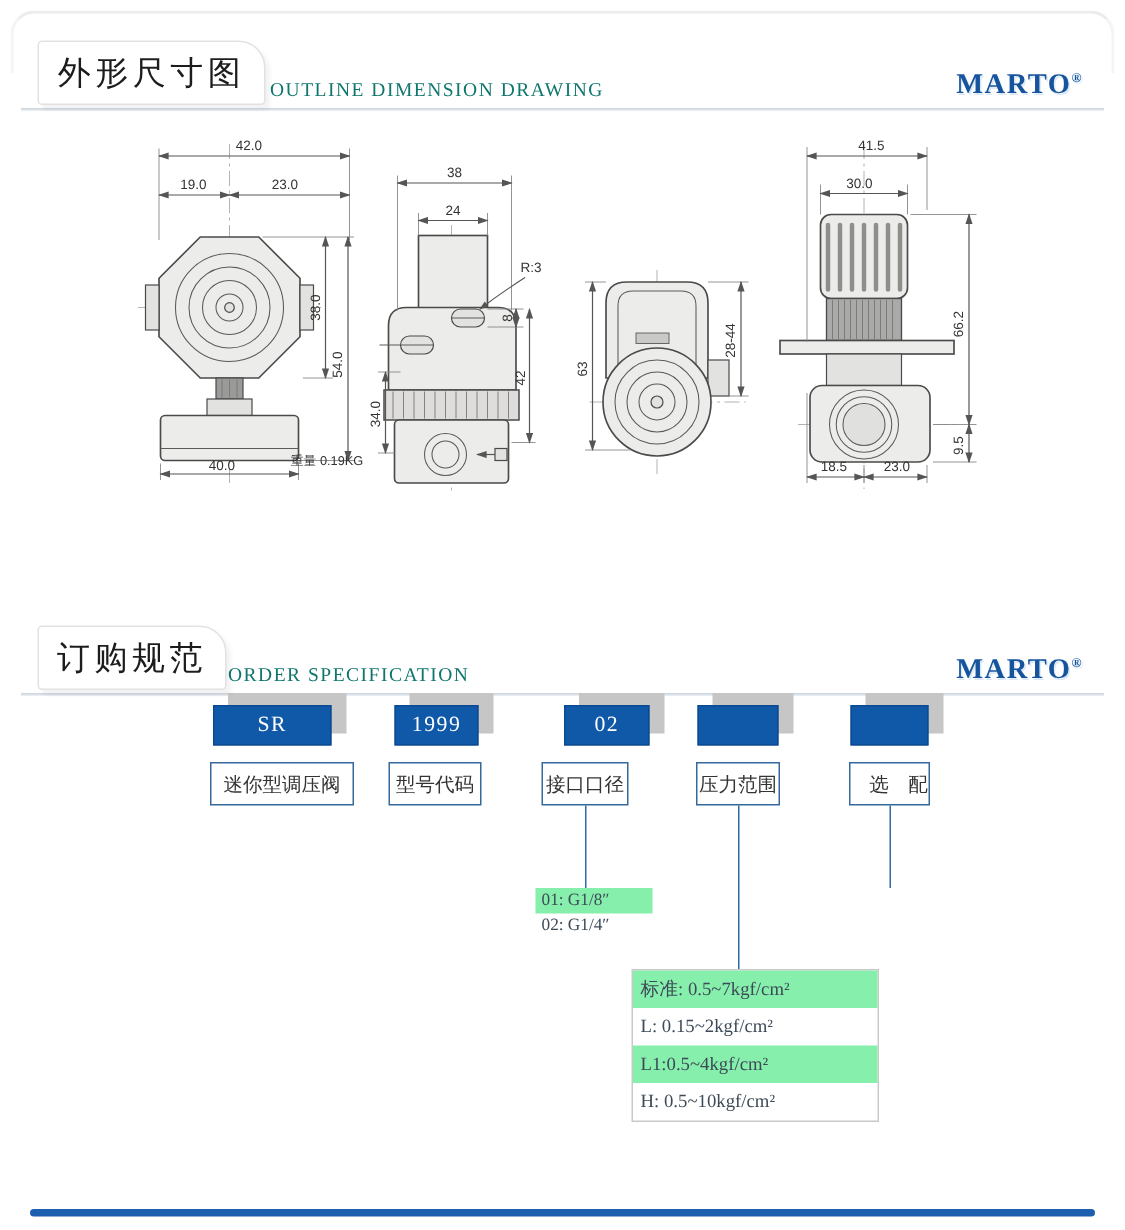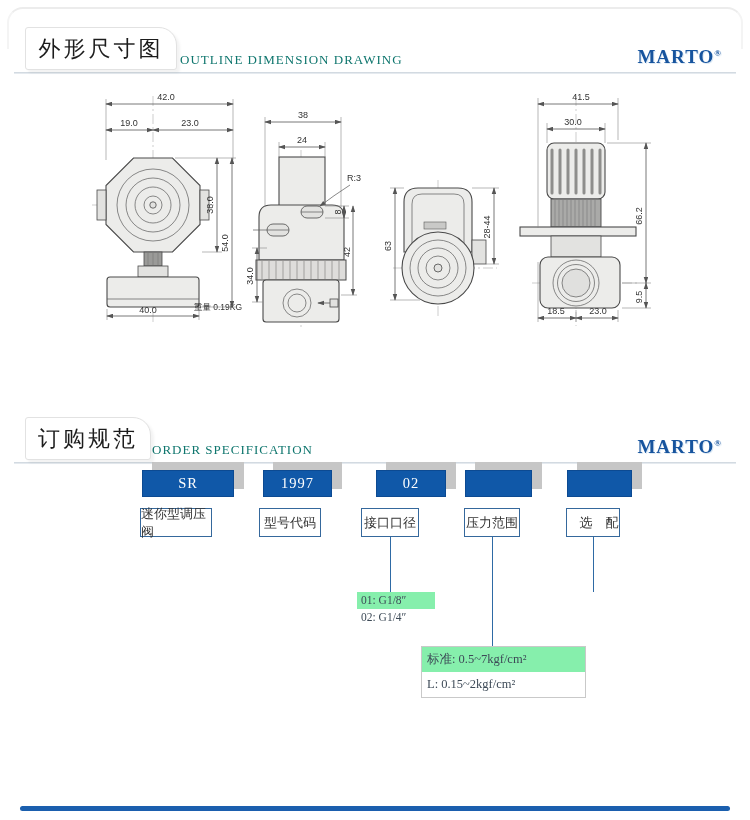--- a/index.html
+++ b/index.html
@@ -17,21 +17,21 @@
         font-size:22px;letter-spacing:3px;color:#1c1c1c;z-index:2;}
   .subtitle{position:absolute;top:28px;font-size:13px;color:#0f766e;letter-spacing:1px;}
   .brand{position:absolute;right:28px;top:22px;font-size:19px;font-weight:bold;
         color:#17549e;letter-spacing:1px;text-shadow:1px 1px 0 #dce9f5;}
   .brand sup{font-size:9px;font-weight:bold;}
   .divider{position:absolute;left:14px;right:14px;top:48px;height:2px;
         background:linear-gradient(to bottom,#c9d2da,#eef2f6);}
   
   .drawings{position:absolute;left:0;top:85px;width:750px;height:260px;}
   
-  .spec-box{position:absolute;top:470px;height:27px;padding-left:13px;}
+  .spec-box{position:absolute;top:470px;height:27px;}
   .spec-box .shadow{position:absolute;left:10px;top:-8px;width:100%;height:100%;background:#c6c6c6;}
   .spec-box .face{position:absolute;left:0;top:0;width:100%;height:100%;background:#1058a8;
         border:1px solid #0c4a92;box-sizing:border-box;color:#fff;display:flex;align-items:center;
         justify-content:center;font-size:14.5px;letter-spacing:1px;}
   .spec-label{position:absolute;top:508px;height:29px;border:1px solid #35689c;box-sizing:border-box;
         background:#fff;display:flex;align-items:center;justify-content:center;
         font-size:13px;color:#333;}
   .connector{position:absolute;width:1px;background:#2e6aa5;}
   .opt-list{position:absolute;font-size:11.5px;color:#3d4a57;}
   .opt-row{height:17px;line-height:17px;padding:0 4px;white-space:nowrap;}
@@ -252,49 +252,51 @@
     <div class="brand"><span>MARTO</span><sup>®</sup></div>
     <div class="divider"></div>
   </div>
 
   <div class="spec-box" style="left:142px;width:79px;">
     <div class="shadow"></div>
     <div class="face">SR</div>
   </div>
   <div class="spec-box" style="left:263px;width:56px;">
     <div class="shadow"></div>
-    <div class="face">1997</div>
+    <div class="face">1999</div>
   </div>
   <div class="spec-box" style="left:376px;width:57px;">
     <div class="shadow"></div>
     <div class="face">02</div>
   </div>
   <div class="spec-box" style="left:465px;width:54px;">
     <div class="shadow"></div>
     <div class="face"></div>
   </div>
   <div class="spec-box" style="left:567px;width:52px;">
     <div class="shadow"></div>
     <div class="face"></div>
   </div>
 
-  <div class="spec-label" style="left:140px;width:72px;">迷你型调压阀</div>
+  <div class="spec-label" style="left:140px;width:96px;">迷你型调压阀</div>
   <div class="spec-label" style="left:259px;width:62px;">型号代码</div>
   <div class="spec-label" style="left:361px;width:58px;">接口口径</div>
   <div class="spec-label" style="left:464px;width:56px;">压力范围</div>
   <div class="spec-label" style="left:566px;width:54px;padding-left:12px;">选　配</div>
 
   <div class="connector" style="left:390px;top:537px;height:55px;"></div>
   <div class="connector" style="left:492px;top:537px;height:110px;"></div>
   <div class="connector" style="left:593px;top:537px;height:55px;"></div>
 
   <div class="opt-list" style="left:357px;top:592px;width:78px;">
     <div class="opt-row hl">01: G1/8″</div>
     <div class="opt-row">02: G1/4″</div>
   </div>
 
   <div class="pressure-table">
     <div class="pt-row hl">标准: 0.5~7kgf/cm²</div>
     <div class="pt-row">L: 0.15~2kgf/cm²</div>
+    <div class="pt-row hl">L1:0.5~4kgf/cm²</div>
+    <div class="pt-row">H: 0.5~10kgf/cm²</div>
   </div>
 
   <div class="footer-bar"></div>
 </div>
 
 </body></html>

